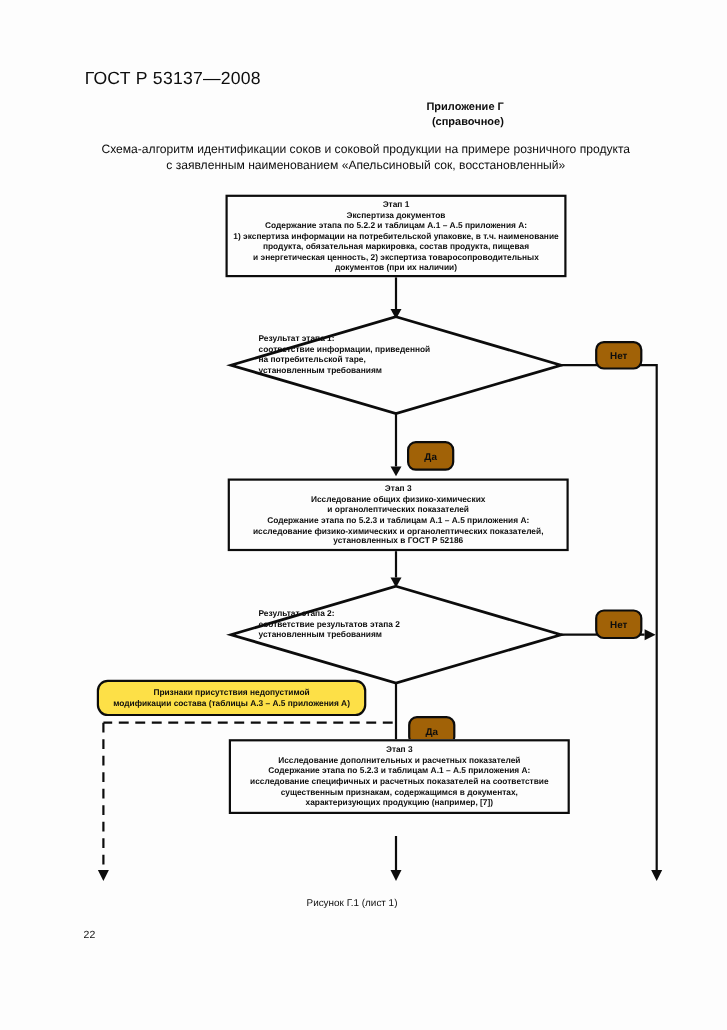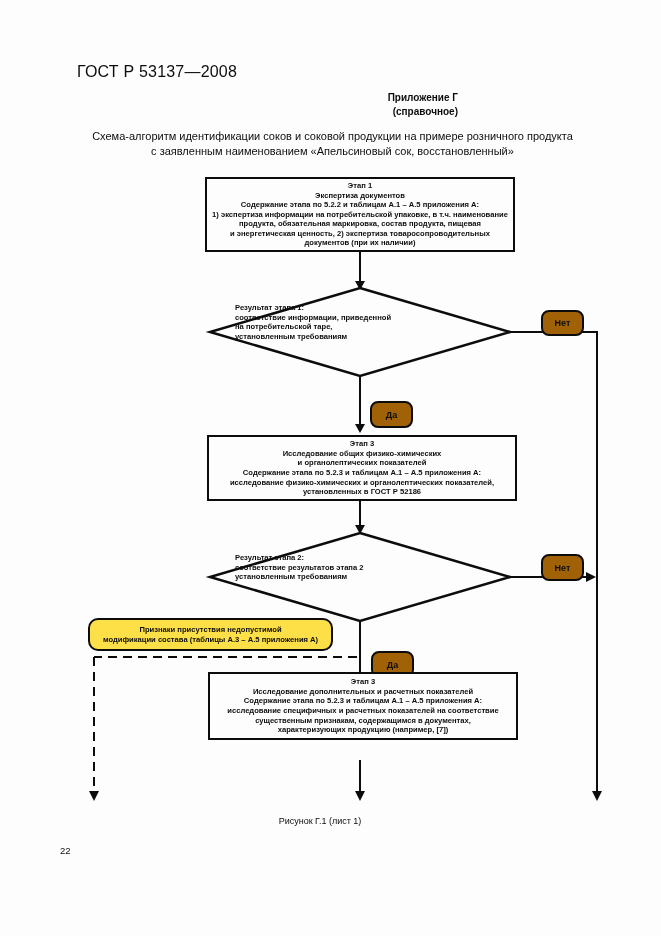--- a/index.html
+++ b/index.html
@@ -29,21 +29,21 @@
     border:2.5px solid #0c0c0c;border-radius:8px;background:#a16207;
     display:flex;align-items:center;justify-content:center;
     font-size:9px;font-weight:bold;margin-top:13px;
   }
   .fc-note{
     border:2px solid #0c0c0c;border-radius:10px;background:#fde047;
     display:flex;flex-direction:column;justify-content:center;
     text-align:center;font-size:7.6px;font-weight:bold;line-height:10px;
   }
   .caption{left:0;top:816px;width:640px;text-align:center;font-size:9px;}
-  .page-num{left:60px;top:845px;font-size:9.5px;}
+  .page-num{left:76px;top:845px;font-size:9.5px;}
 </style>
 </head>
 <body>
 
 <div class="page">
 
   <div class="abs doc-number">ГОСТ Р 53137—2008</div>
 
   <div class="abs appendix">
     <div>Приложение Г</div>

